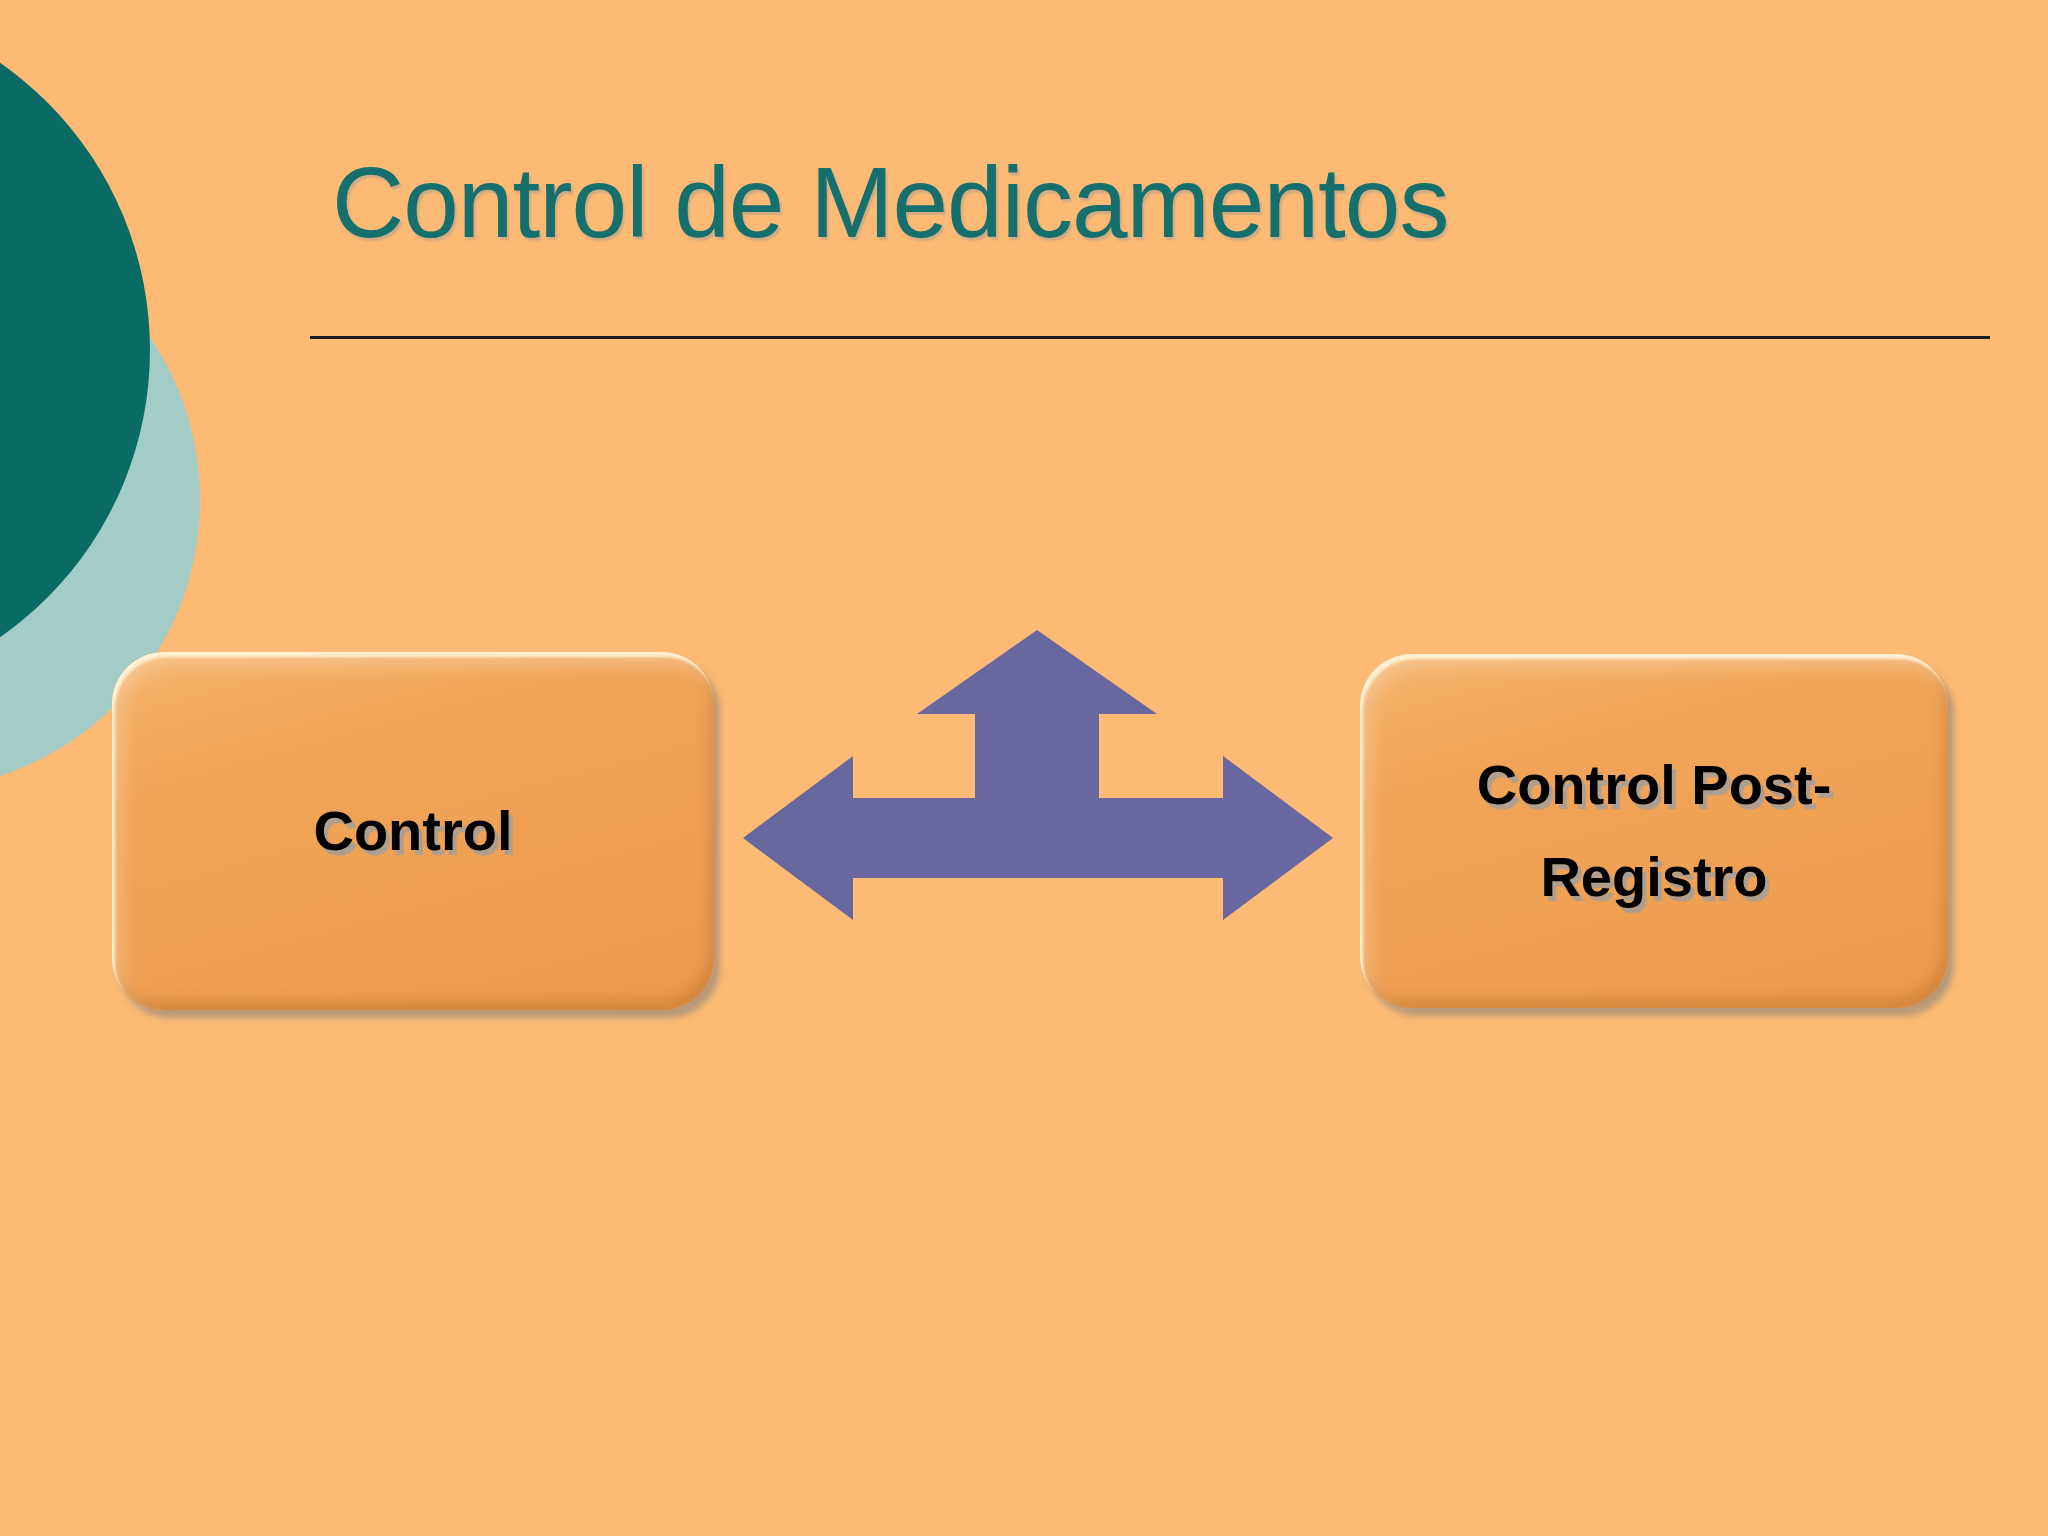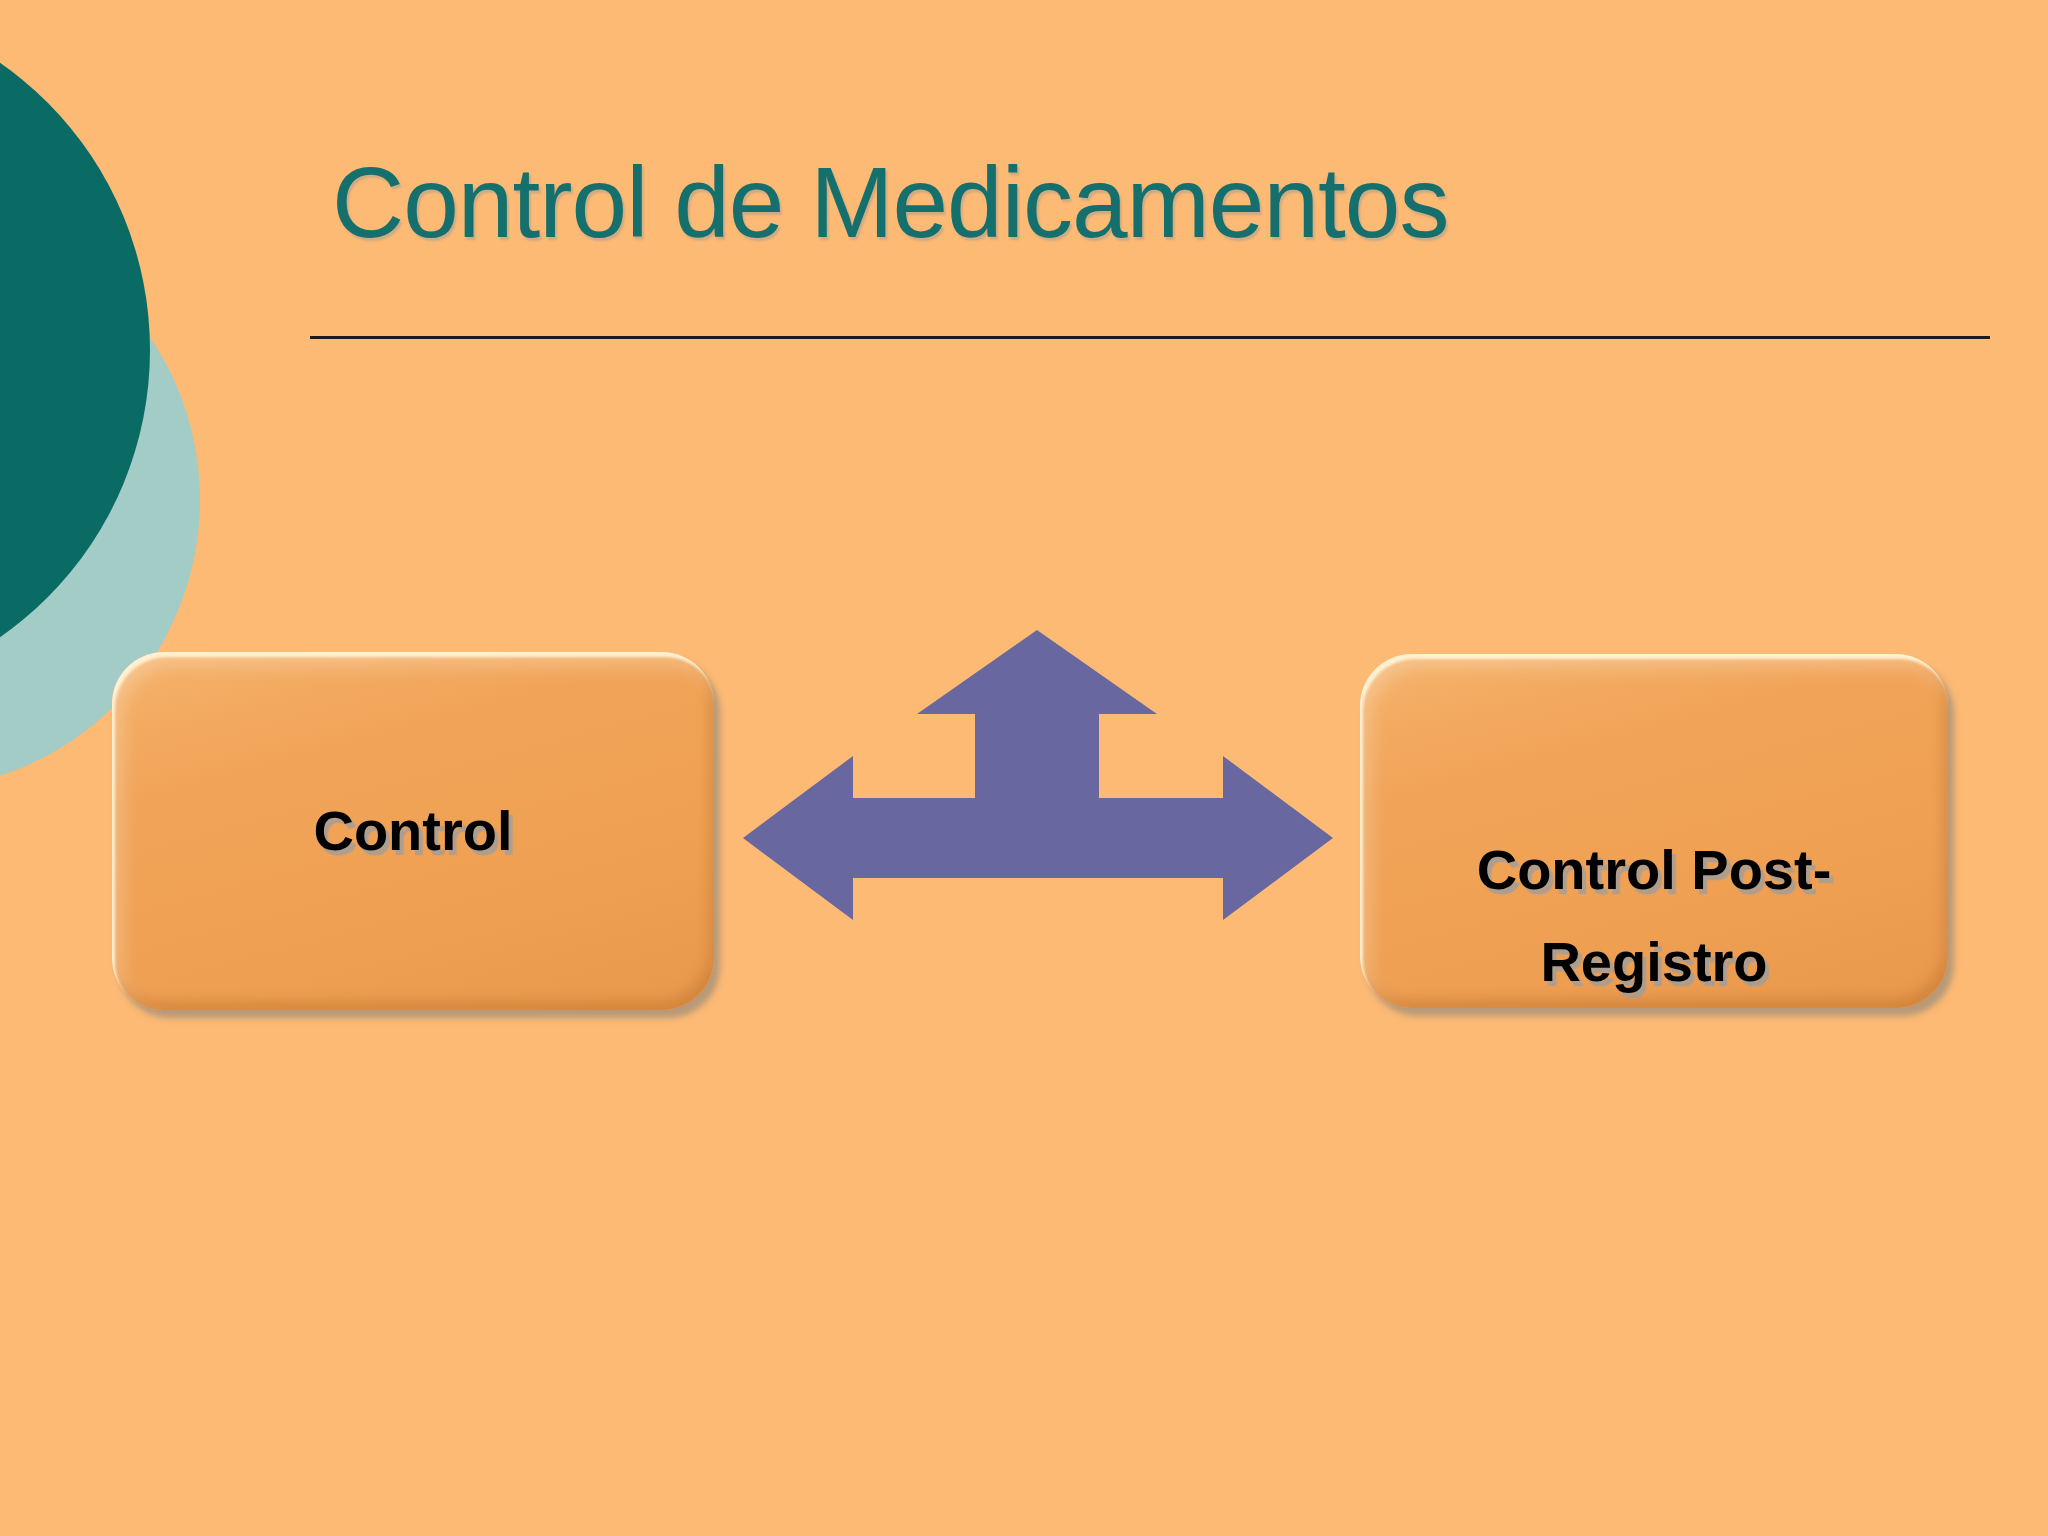--- a/index.html
+++ b/index.html
@@ -85,21 +85,21 @@
       inset 10px 14px 18px rgba(255,255,255,0.25),
       inset -5px -9px 12px rgba(176,106,36,0.38),
       6px 8px 6px rgba(125,125,125,0.55);
     display: flex;
     flex-direction: column;
     align-items: center;
     justify-content: center;
     z-index: 4;
   }
   .box-left  { left: 112px;  top: 652px; width: 602px; height: 358px; }
-  .box-right { left: 1360px; top: 654px; width: 588px; height: 354px; justify-content: flex-end; }
+  .box-right { left: 1360px; top: 654px; width: 588px; height: 354px; }
 
   .box-line {
     display: block;
     font-size: 56px;
     line-height: 92px;
     font-weight: 700;
     color: #000000;
     text-shadow: 4px 5px 1px rgba(158,158,158,0.8);
     text-align: center;
     white-space: nowrap;

